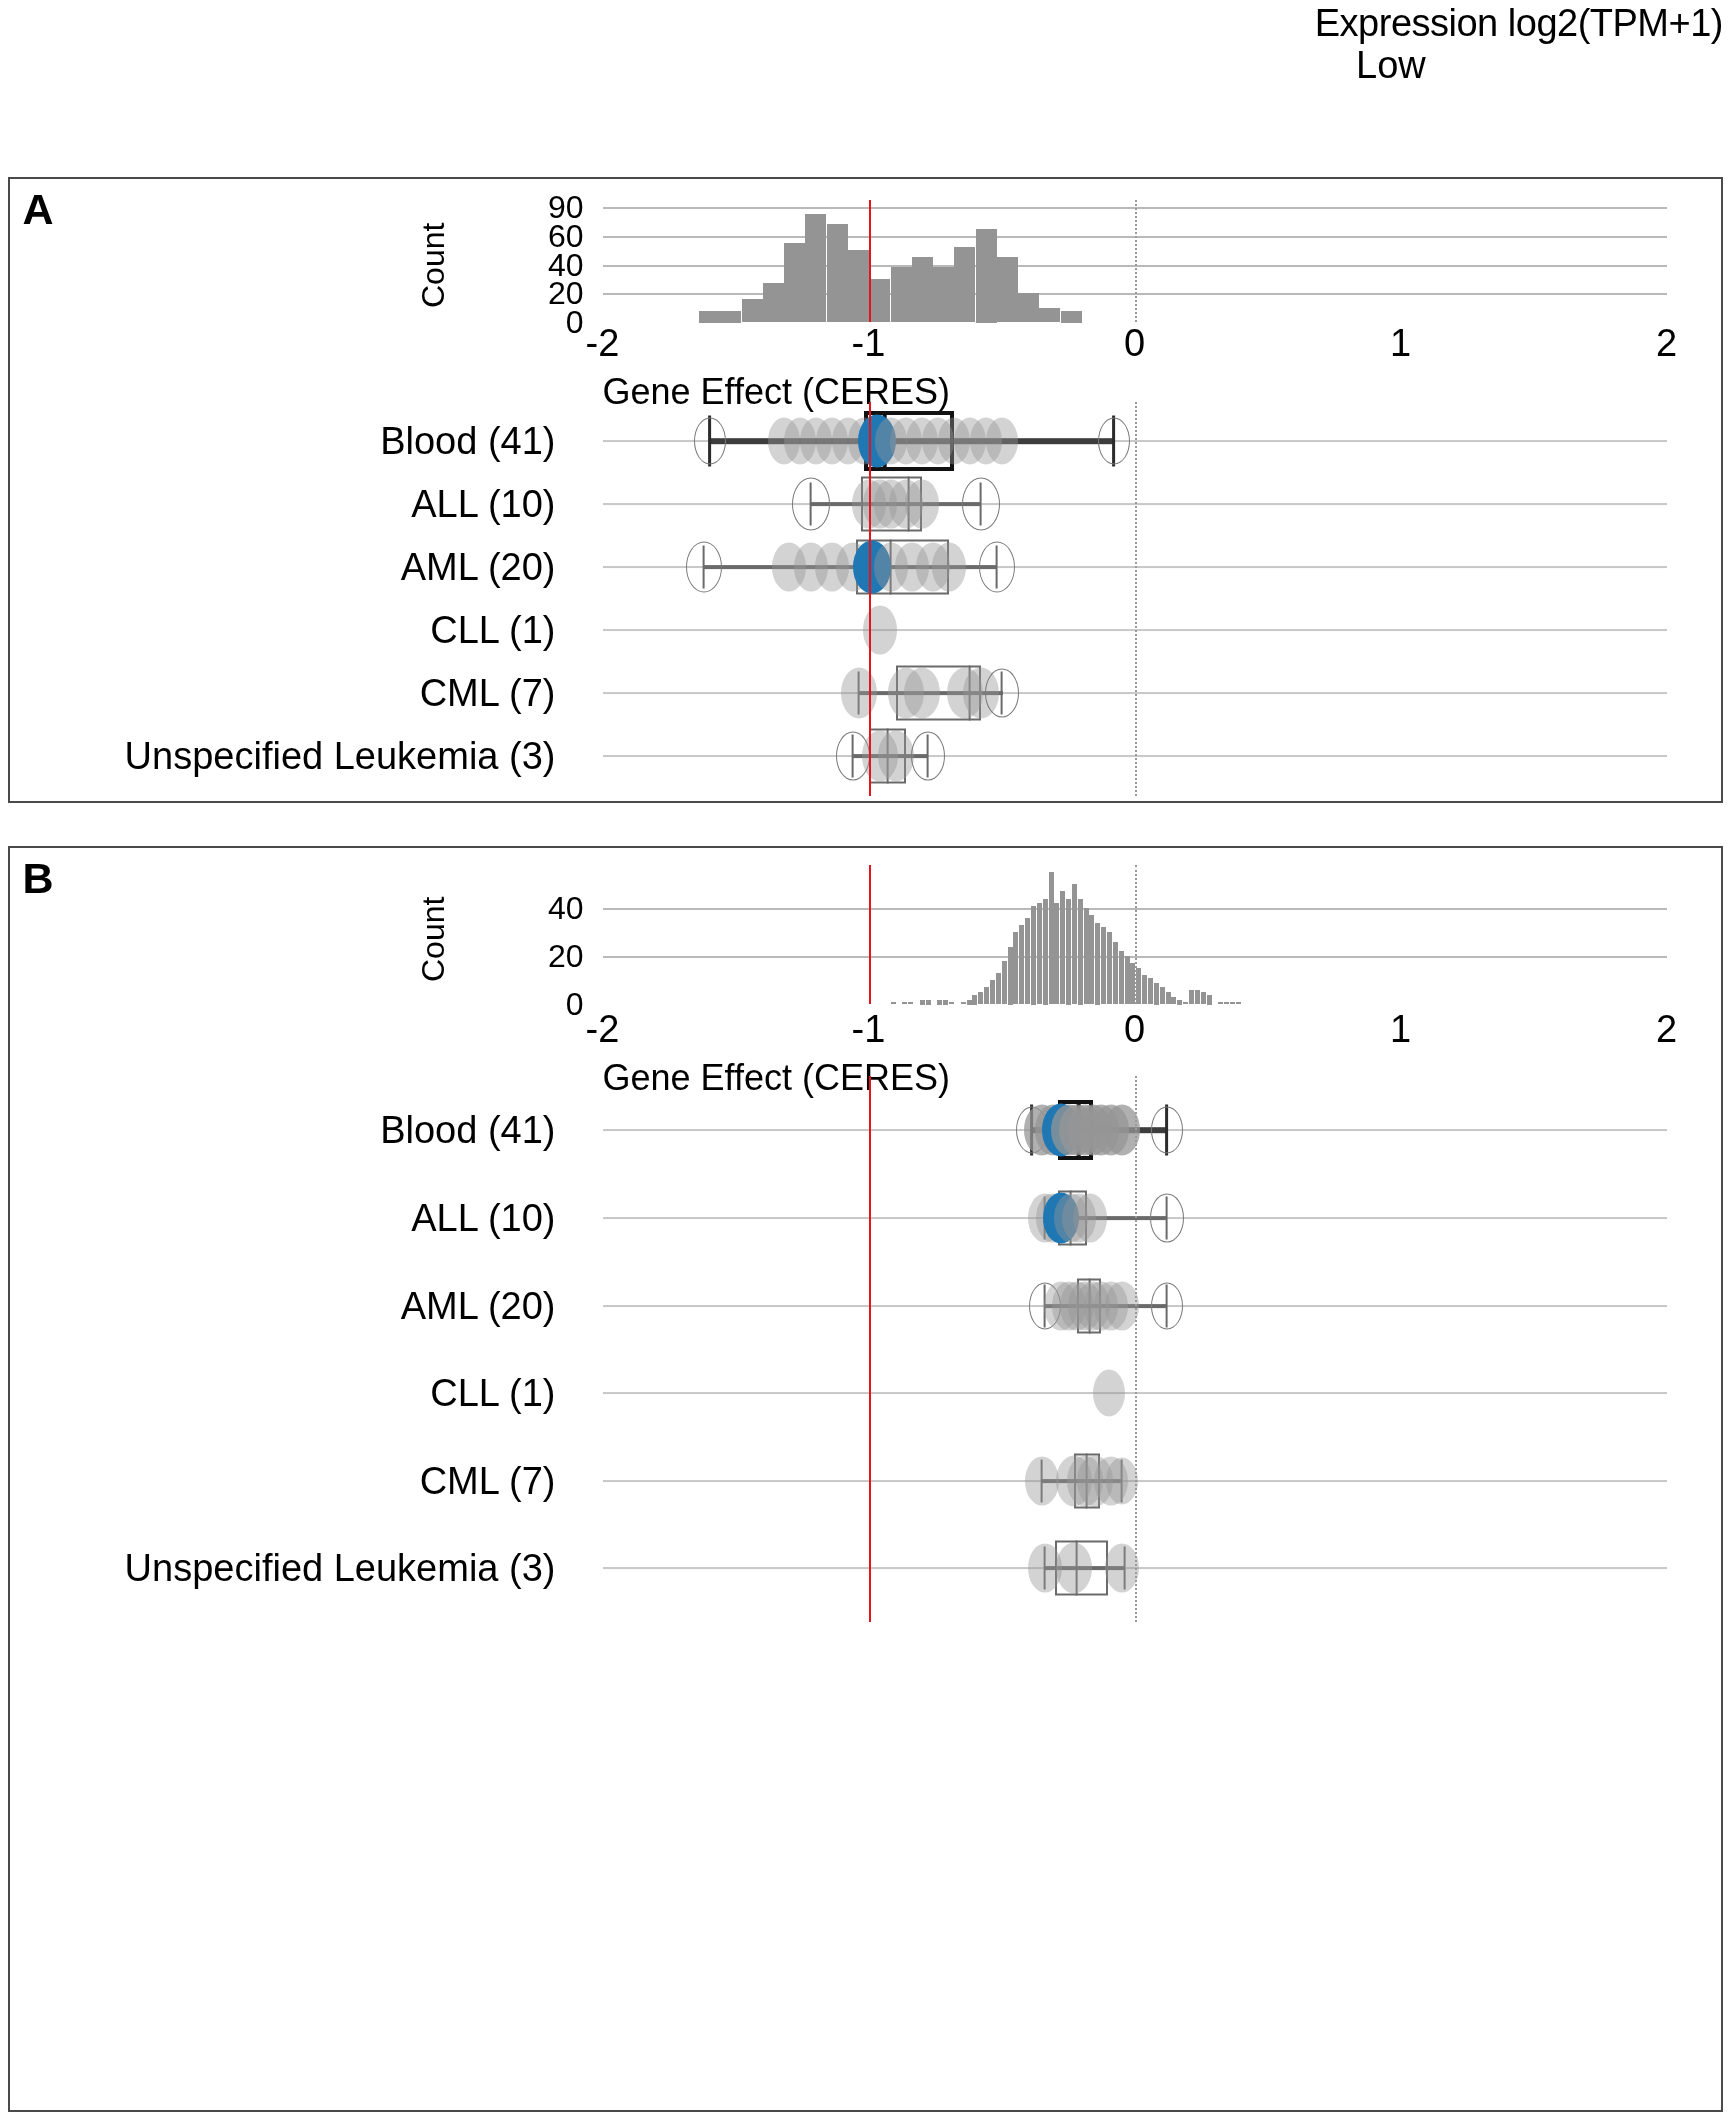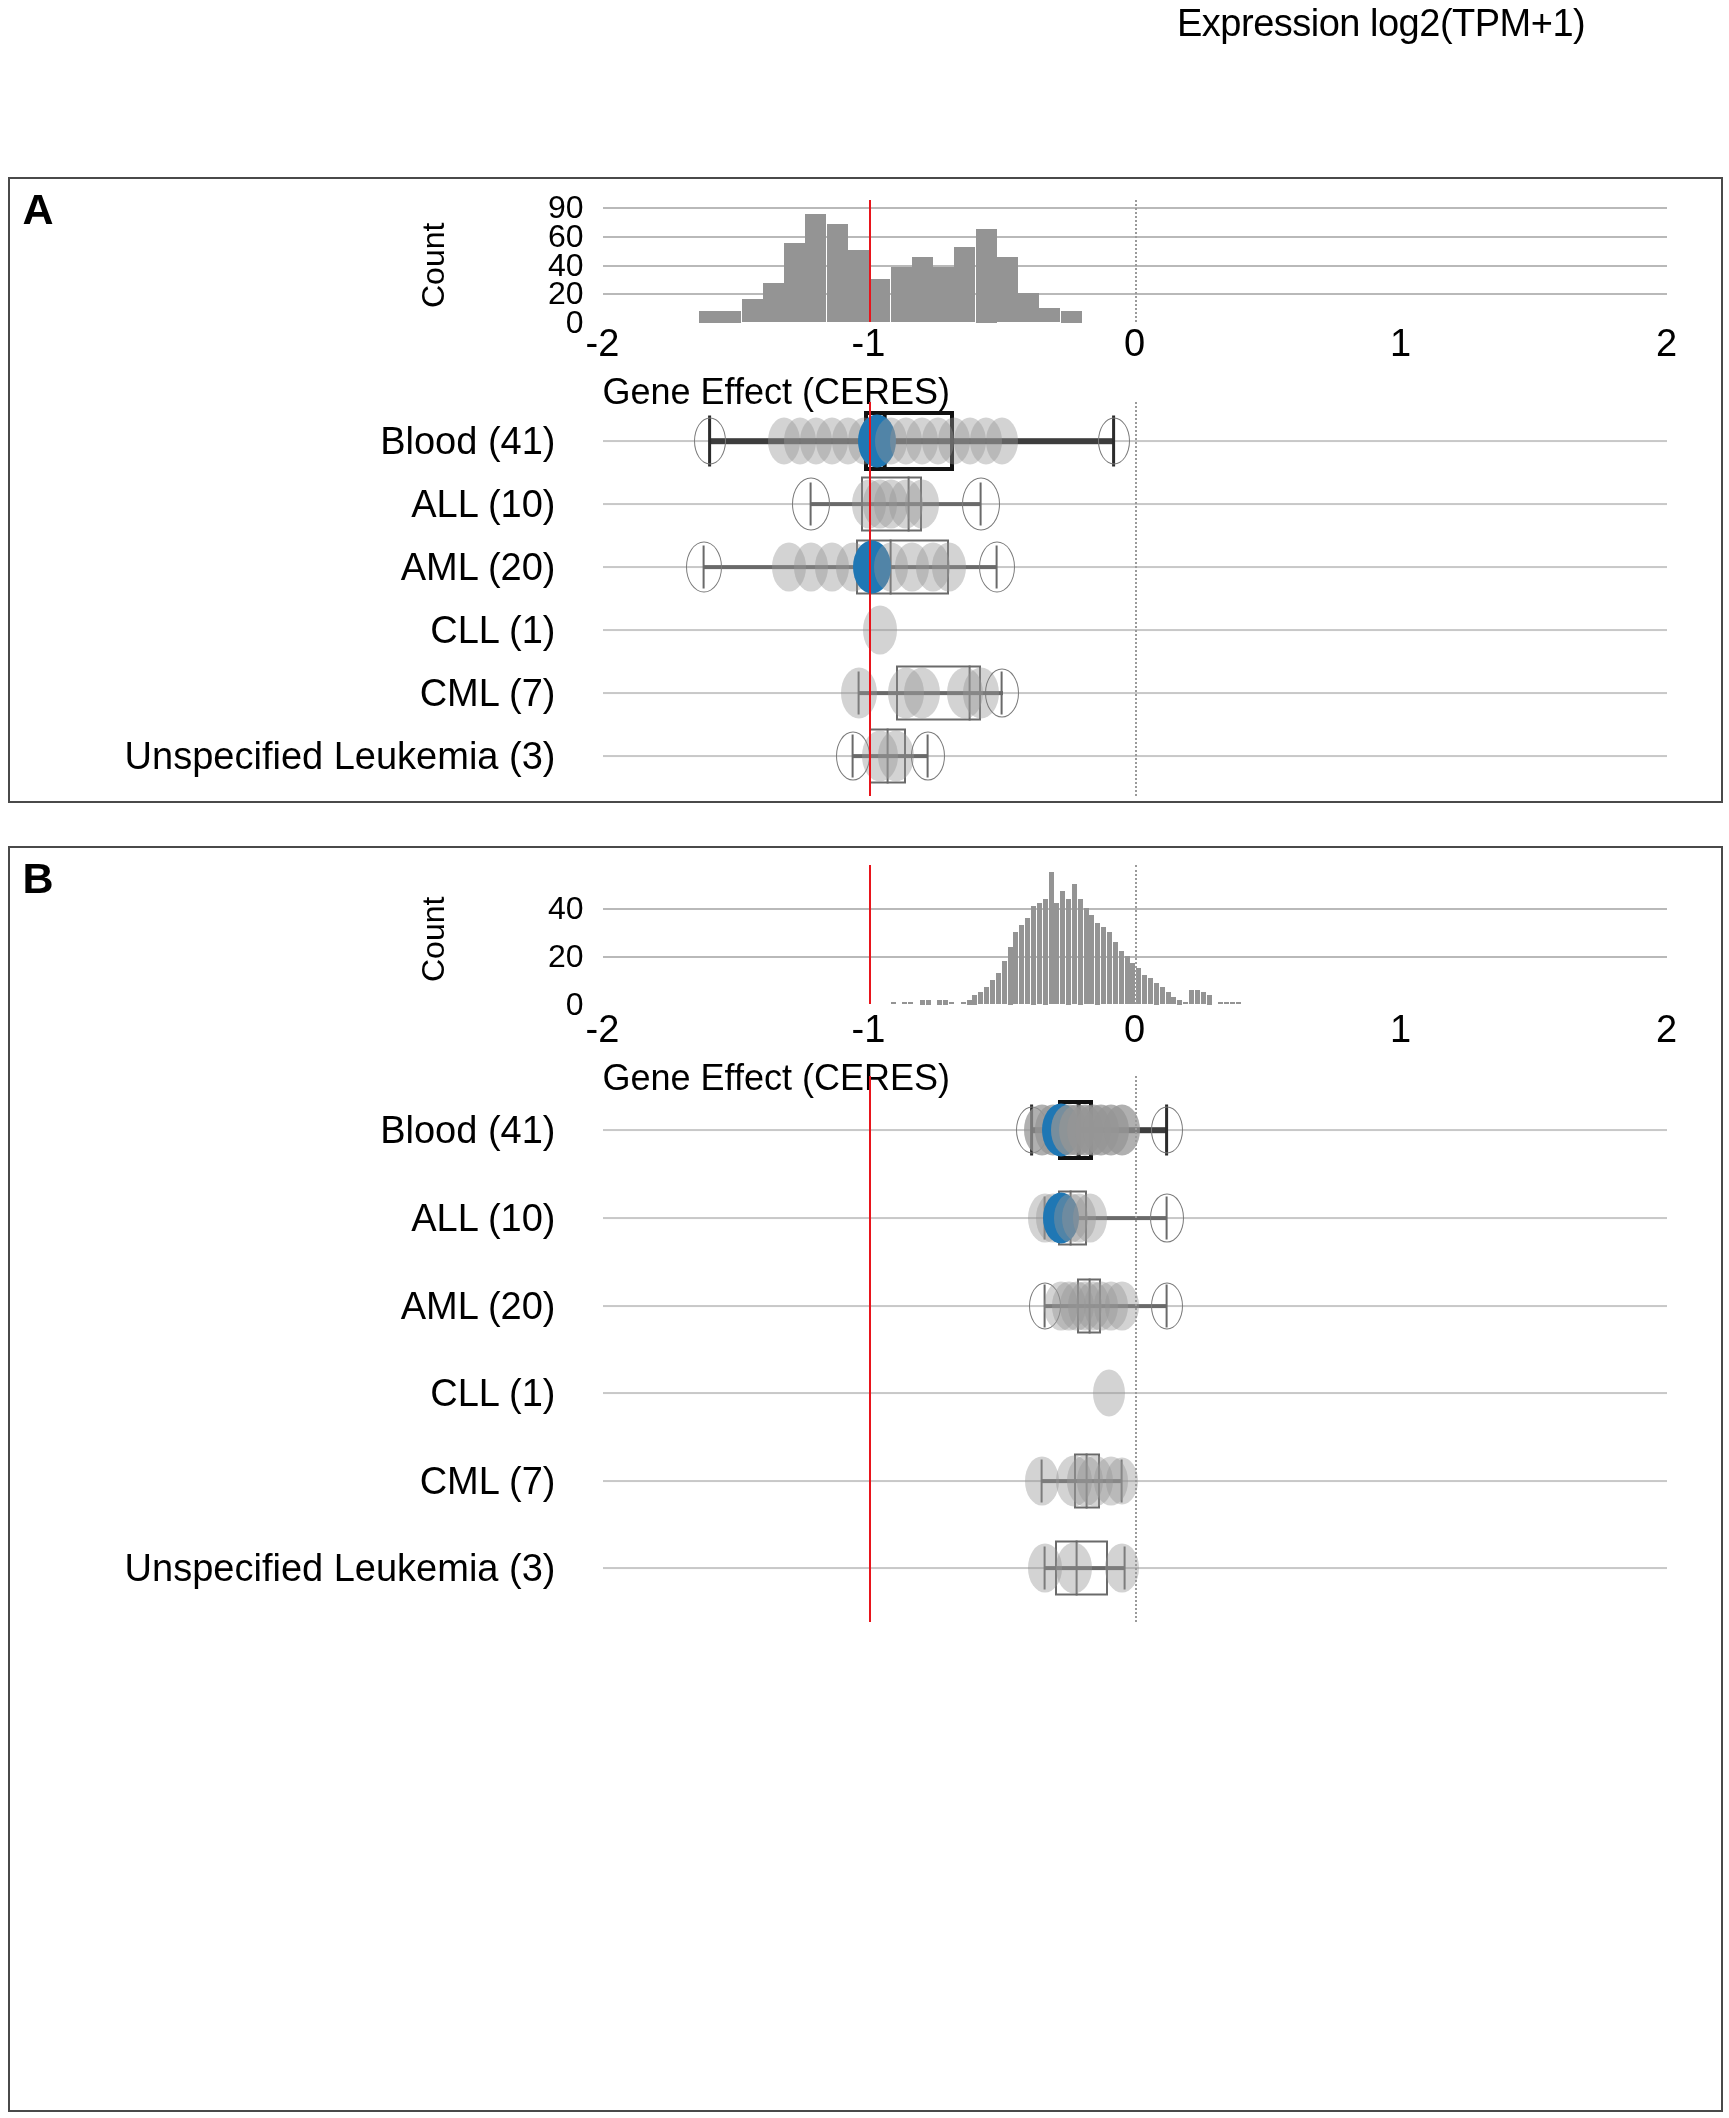--- a/index.html
+++ b/index.html
@@ -10,21 +10,21 @@
     color:#000;
     position:relative;
     overflow:hidden;
   }
   .fig{position:absolute;left:0;top:0;width:1730px;height:2119px;}
 
   
   .legend{position:absolute;left:1177px;top:0px;width:546px;height:174px;}
   .legend-title{
     position:absolute;left:0;top:1.9px;width:546px;
-    font-size:38px;letter-spacing:-0.5px;text-align:left;white-space:nowrap;
+    font-size:38px;letter-spacing:-0.5px;text-align:right;white-space:nowrap;
   }
   .legend-row{position:absolute;left:0;width:546px;height:49px;}
   .legend-key{position:absolute;left:113px;top:50%;transform:translateY(-50%);}
   .legend-label{position:absolute;left:179px;top:50%;transform:translateY(-50%);
     font-size:38px;white-space:nowrap;}
   .dot-low{width:25.4px;height:25.4px;border-radius:50%;background:#cfcfcf;}
   .dot-high{width:47px;height:53px;border-radius:50%;background:#d6d6d6;}
   .dot-na{width:24.5px;height:24.5px;border-radius:50%;background:transparent;
     border:2.4px solid #555;box-sizing:border-box;}
 
@@ -67,20 +67,24 @@
   .pt-blue{background:#1f77b4;}
   .pt-na{background:transparent;border:1.9px solid #7a7a7a;box-sizing:border-box;}
 </style>
 </head>
 <body>
 
 <div class="fig">
 
   <div class="legend">
     <div class="legend-title">Expression log2(TPM+1)</div>
+    <div class="legend-row" style="top:40px;">
+      <span class="legend-key"><span class="dot-low"></span></span>
+      <span class="legend-label">Low</span>
+    </div>
   </div>
 
   <div class="panel" id="panelA">
     <div class="panel-letter">A</div>
     <div id="A-hist" style="position: absolute; left: 0px; top: 0px; width: 100%; height: 100%;">
         <div class="hist-ylabel" style="left: 405px; top: 129px;">Count</div>
         <div class="hist-ytick" style="left: 452px; top: 143px; width: 122px;">0</div>
         <div class="gridline" style="left: 593px; top: 114px; width: 1064px;"></div>
         <div class="hist-ytick" style="left: 452px; top: 114px; width: 122px;">20</div>
         <div class="gridline" style="left: 593px; top: 86px; width: 1064px;"></div>

